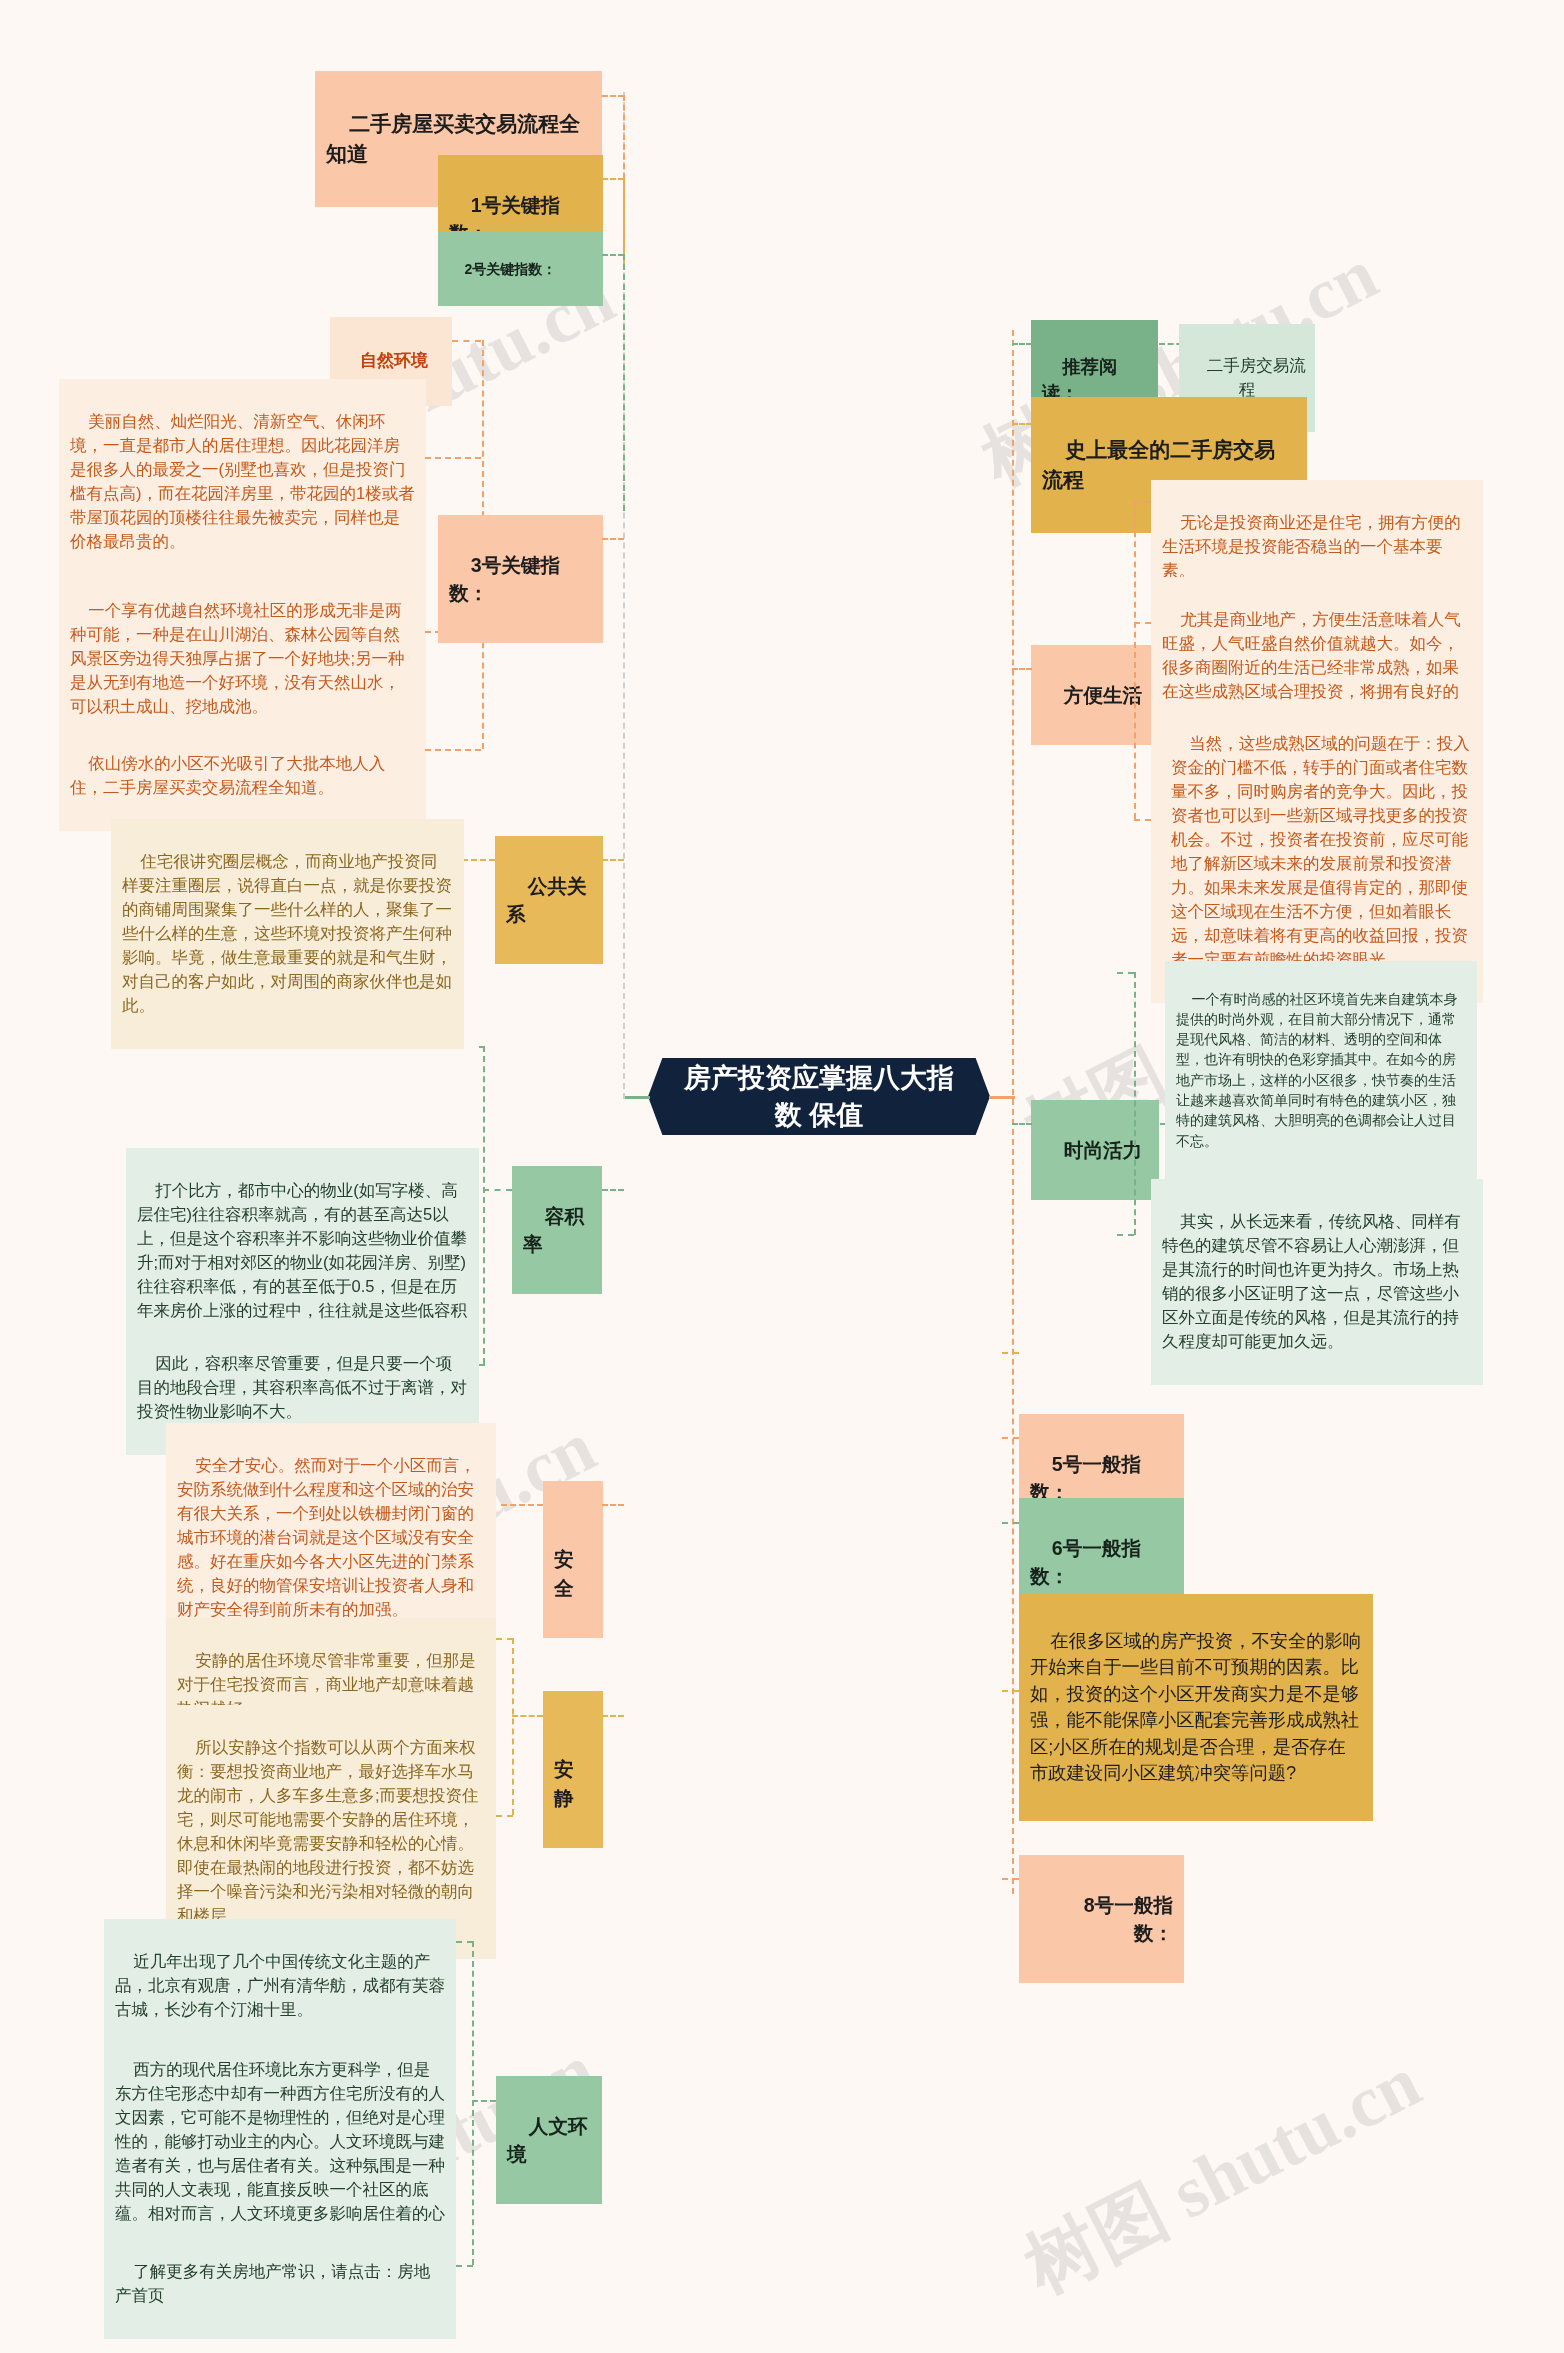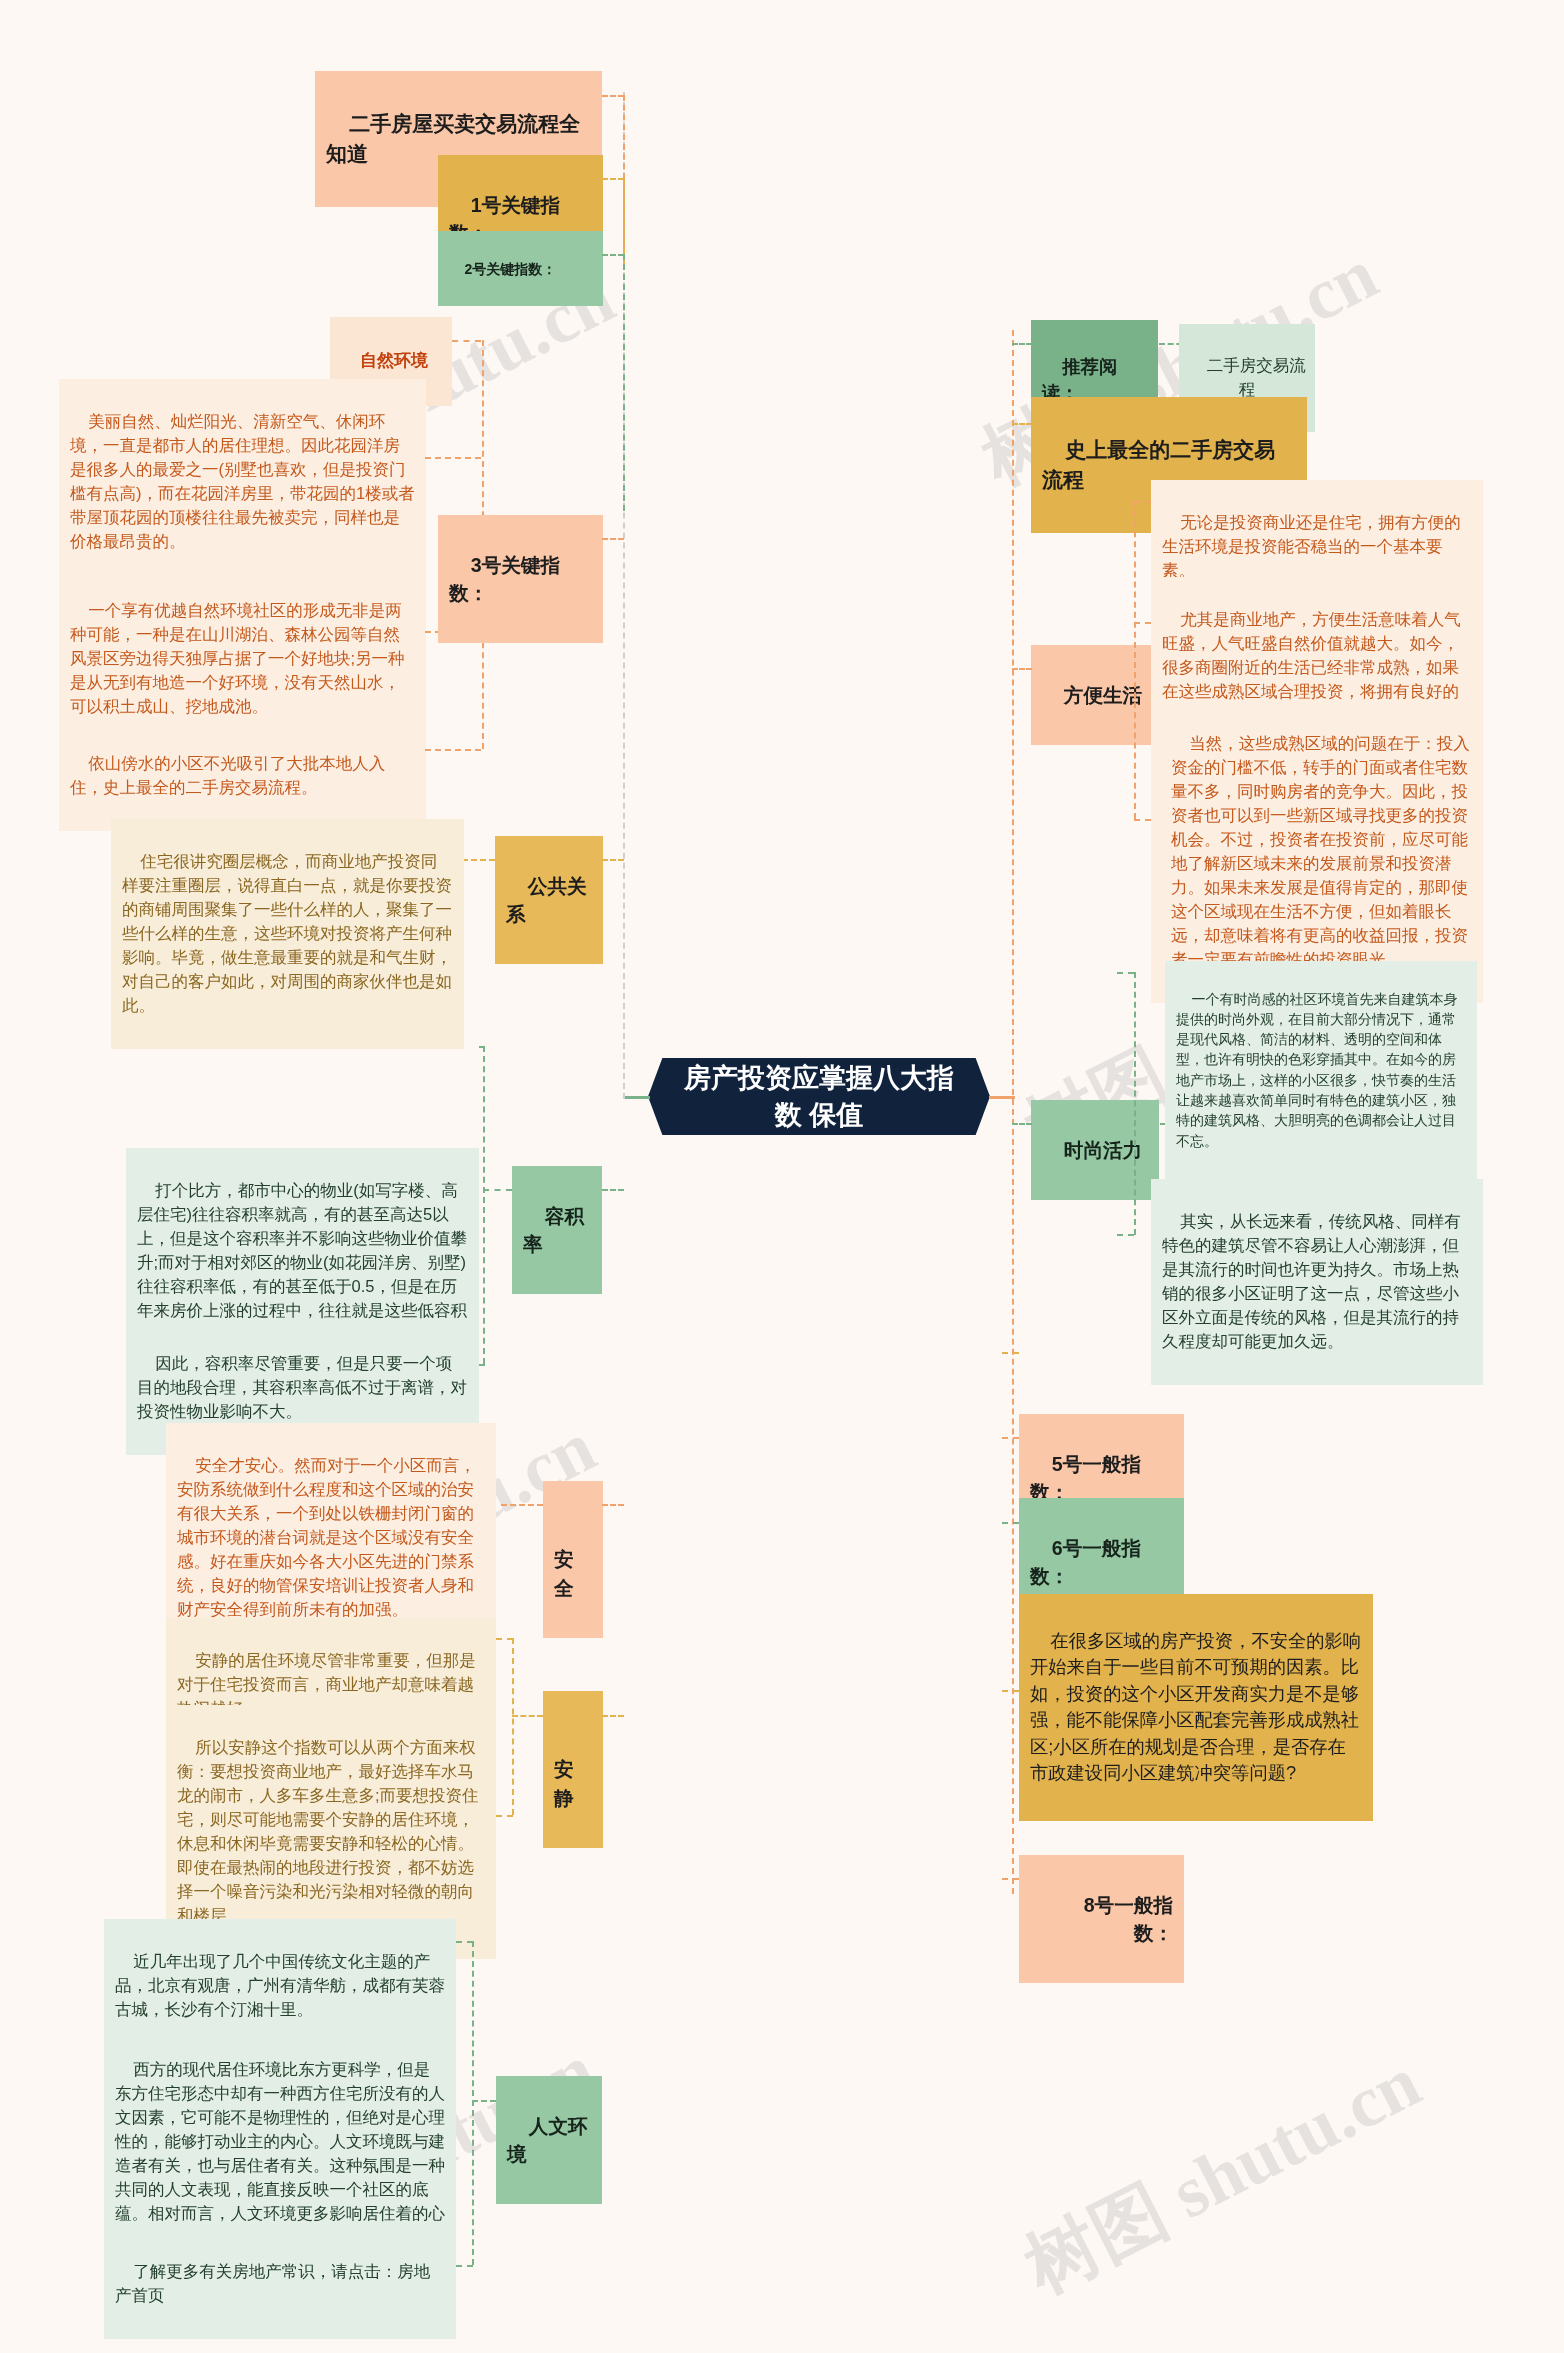--- a/index.html
+++ b/index.html
@@ -109,21 +109,21 @@
     <span>美丽自然、灿烂阳光、清新空气、休闲环境，一直是都市人的居住理想。因此花园洋房是很多人的最爱之一(别墅也喜欢，但是投资门槛有点高)，而在花园洋房里，带花园的1楼或者带屋顶花园的顶楼往往最先被卖完，同样也是价格最昂贵的。</span>
   </div>
   <div class="hline" style="left:425px;top:457px;width:56px;border-color:#f0a26a;"></div>
 
   <div class="node c-orange-soft" style="left:59px;top:568px;width:367px;font-size:16.5px;">
     <span>一个享有优越自然环境社区的形成无非是两种可能，一种是在山川湖泊、森林公园等自然风景区旁边得天独厚占据了一个好地块;另一种是从无到有地造一个好环境，没有天然山水，可以积土成山、挖地成池。</span>
   </div>
   <div class="hline" style="left:425px;top:631px;width:56px;border-color:#f0a26a;"></div>
 
   <div class="node c-orange-soft" style="left:59px;top:721px;width:367px;font-size:16.5px;">
-    <span>依山傍水的小区不光吸引了大批本地人入住，史上最全的二手房交易流程。</span>
+    <span>依山傍水的小区不光吸引了大批本地人入住，二手房屋买卖交易流程全知道。</span>
   </div>
   <div class="hline" style="left:425px;top:749px;width:56px;border-color:#f0a26a;"></div>
 
   <div class="node topic c-orange-mid" style="left:438px;top:515px;width:165px;font-size:19.6px;">
     <span>3号关键指数：</span>
   </div>
   <div class="hline" style="left:602px;top:538px;width:22px;border-color:#f0a26a;"></div>
 
   <div class="node topic c-tan" style="left:495px;top:836px;width:108px;font-size:19.6px;">
     <span>公共关系</span>

